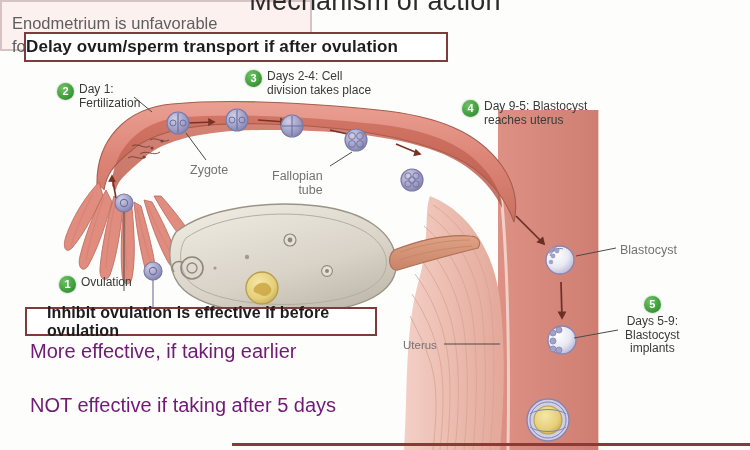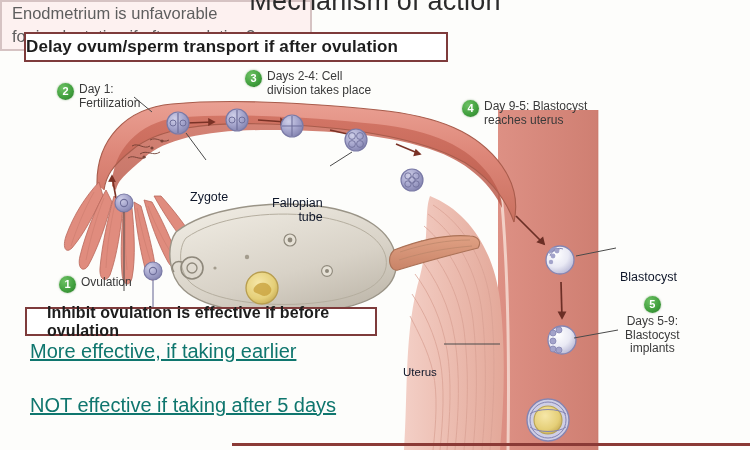--- a/index.html
+++ b/index.html
@@ -57,35 +57,34 @@
   }
   #callout-endometrium {
     left: 436px; top: 148px;
     width: 312px; height: 51px;
     border: 2px solid #d6c3c3;
     background: #fdf1f0;
     color: #5e5e5e;
     font-weight: 400;
     font-size: 16.5px;
     line-height: 23px;
-    padding: 0 0 0 10px;
+    padding: 10px 0 0 10px;
     display: block;
     box-sizing: border-box;
   }
   #callout-endometrium .ln { display: block; white-space: nowrap; }
 
   
   .bottom-line {
     position: absolute;
     left: 30px;
-    color: #0f766e;
+    color: #701a75;
     font-size: 20px;
     font-weight: 400;
     white-space: nowrap;
-    text-decoration: underline;
   }
   #line-more { top: 340px; }
   #line-not  { top: 394px; }
 
   
   #bottom-rule {
     position: absolute;
     left: 232px;
     top: 443px;
     width: 518px;
@@ -118,25 +117,24 @@
 
   #step-1 { left: 59px; top: 276px; }
   #step-2 { left: 57px; top: 83px; }
   #step-3 { left: 245px; top: 70px; }
   #step-4 { left: 462px; top: 100px; }
   #step-5 { left: 625px; top: 296px; }
 
   
   .anat-label {
     position: absolute;
-    color: #0f172a;
+    color: #737373;
     font-size: 12.5px;
     line-height: 14px;
     white-space: nowrap;
-    margin-top: 27px;
   }
   #label-zygote    { left: 190px; top: 163px; }
   #label-fallopian { left: 272px; top: 169px; text-align: right; }
   #label-uterus    { left: 403px; top: 338px; font-size: 11.5px; }
   #label-blastocyst{ left: 620px; top: 243px; }
 
   
   #art { position: absolute; left: 0; top: 0; width: 750px; height: 450px; }
 </style>
 </head>

